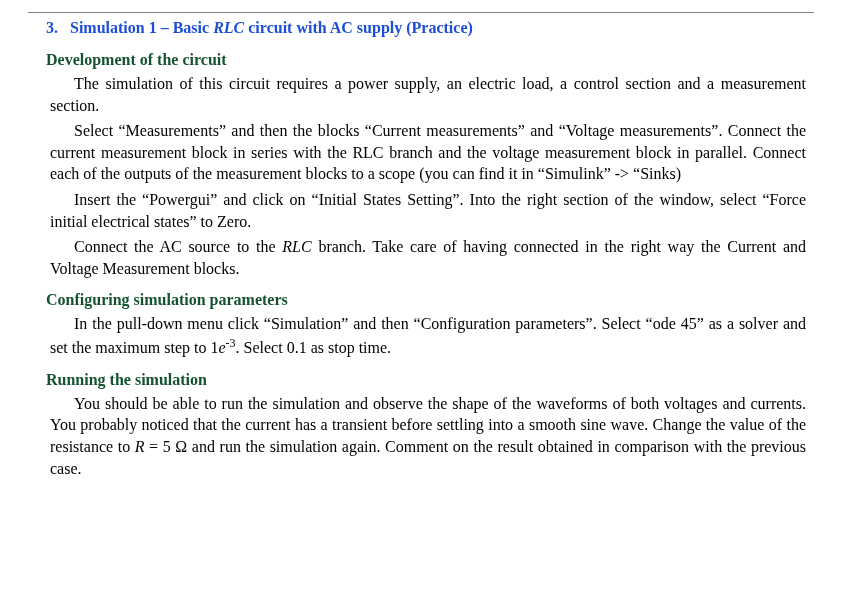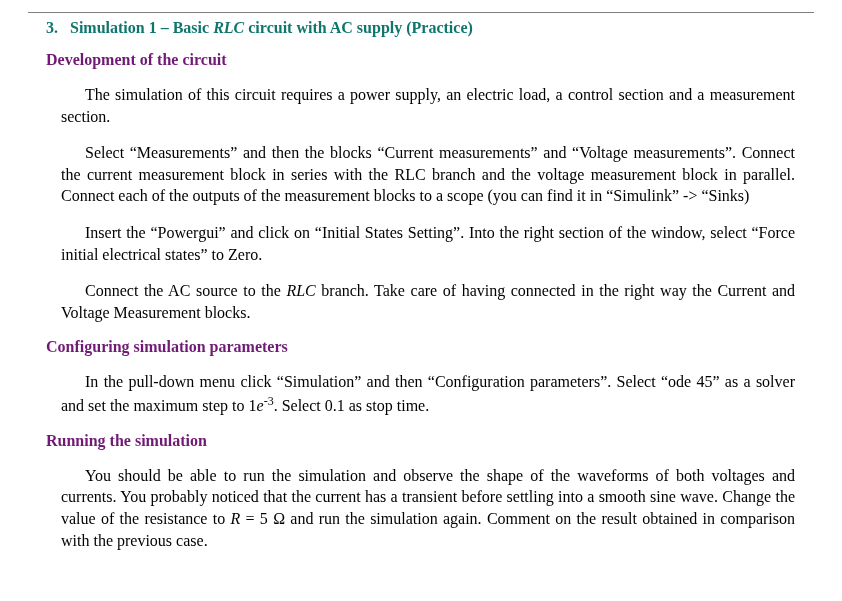--- a/index.html
+++ b/index.html
@@ -16,39 +16,39 @@
     width: 842px;
   }
   hr.topline {
     border: none;
     border-top: 1px solid #808080;
     margin: 0 0 6px 0;
   }
   .section-title-line {
     font-size: 16px;
     font-weight: bold;
-    color: #0f766e;
+    color: #1d4ed8;
     margin: 0 0 14px 0;
     padding-left: 18px;
   }
   .section-title-line .num {
     font-weight: bold;
   }
   .section-title-line .ital {
     font-style: italic;
   }
   .subhead {
     font-size: 16px;
     font-weight: bold;
-    color: #701a75;
+    color: #14532d;
     margin: 12px 0 2px 18px;
   }
   p.para {
     font-size: 16px;
-    margin: 15px;
+    margin: 4px;
     text-align: justify;
     line-height: 1.35;
     padding: 0 4px 0 18px;
   }
   p.para.indent {
     text-indent: 24px;
   }
   p.para .ital {
     font-style: italic;
   }

